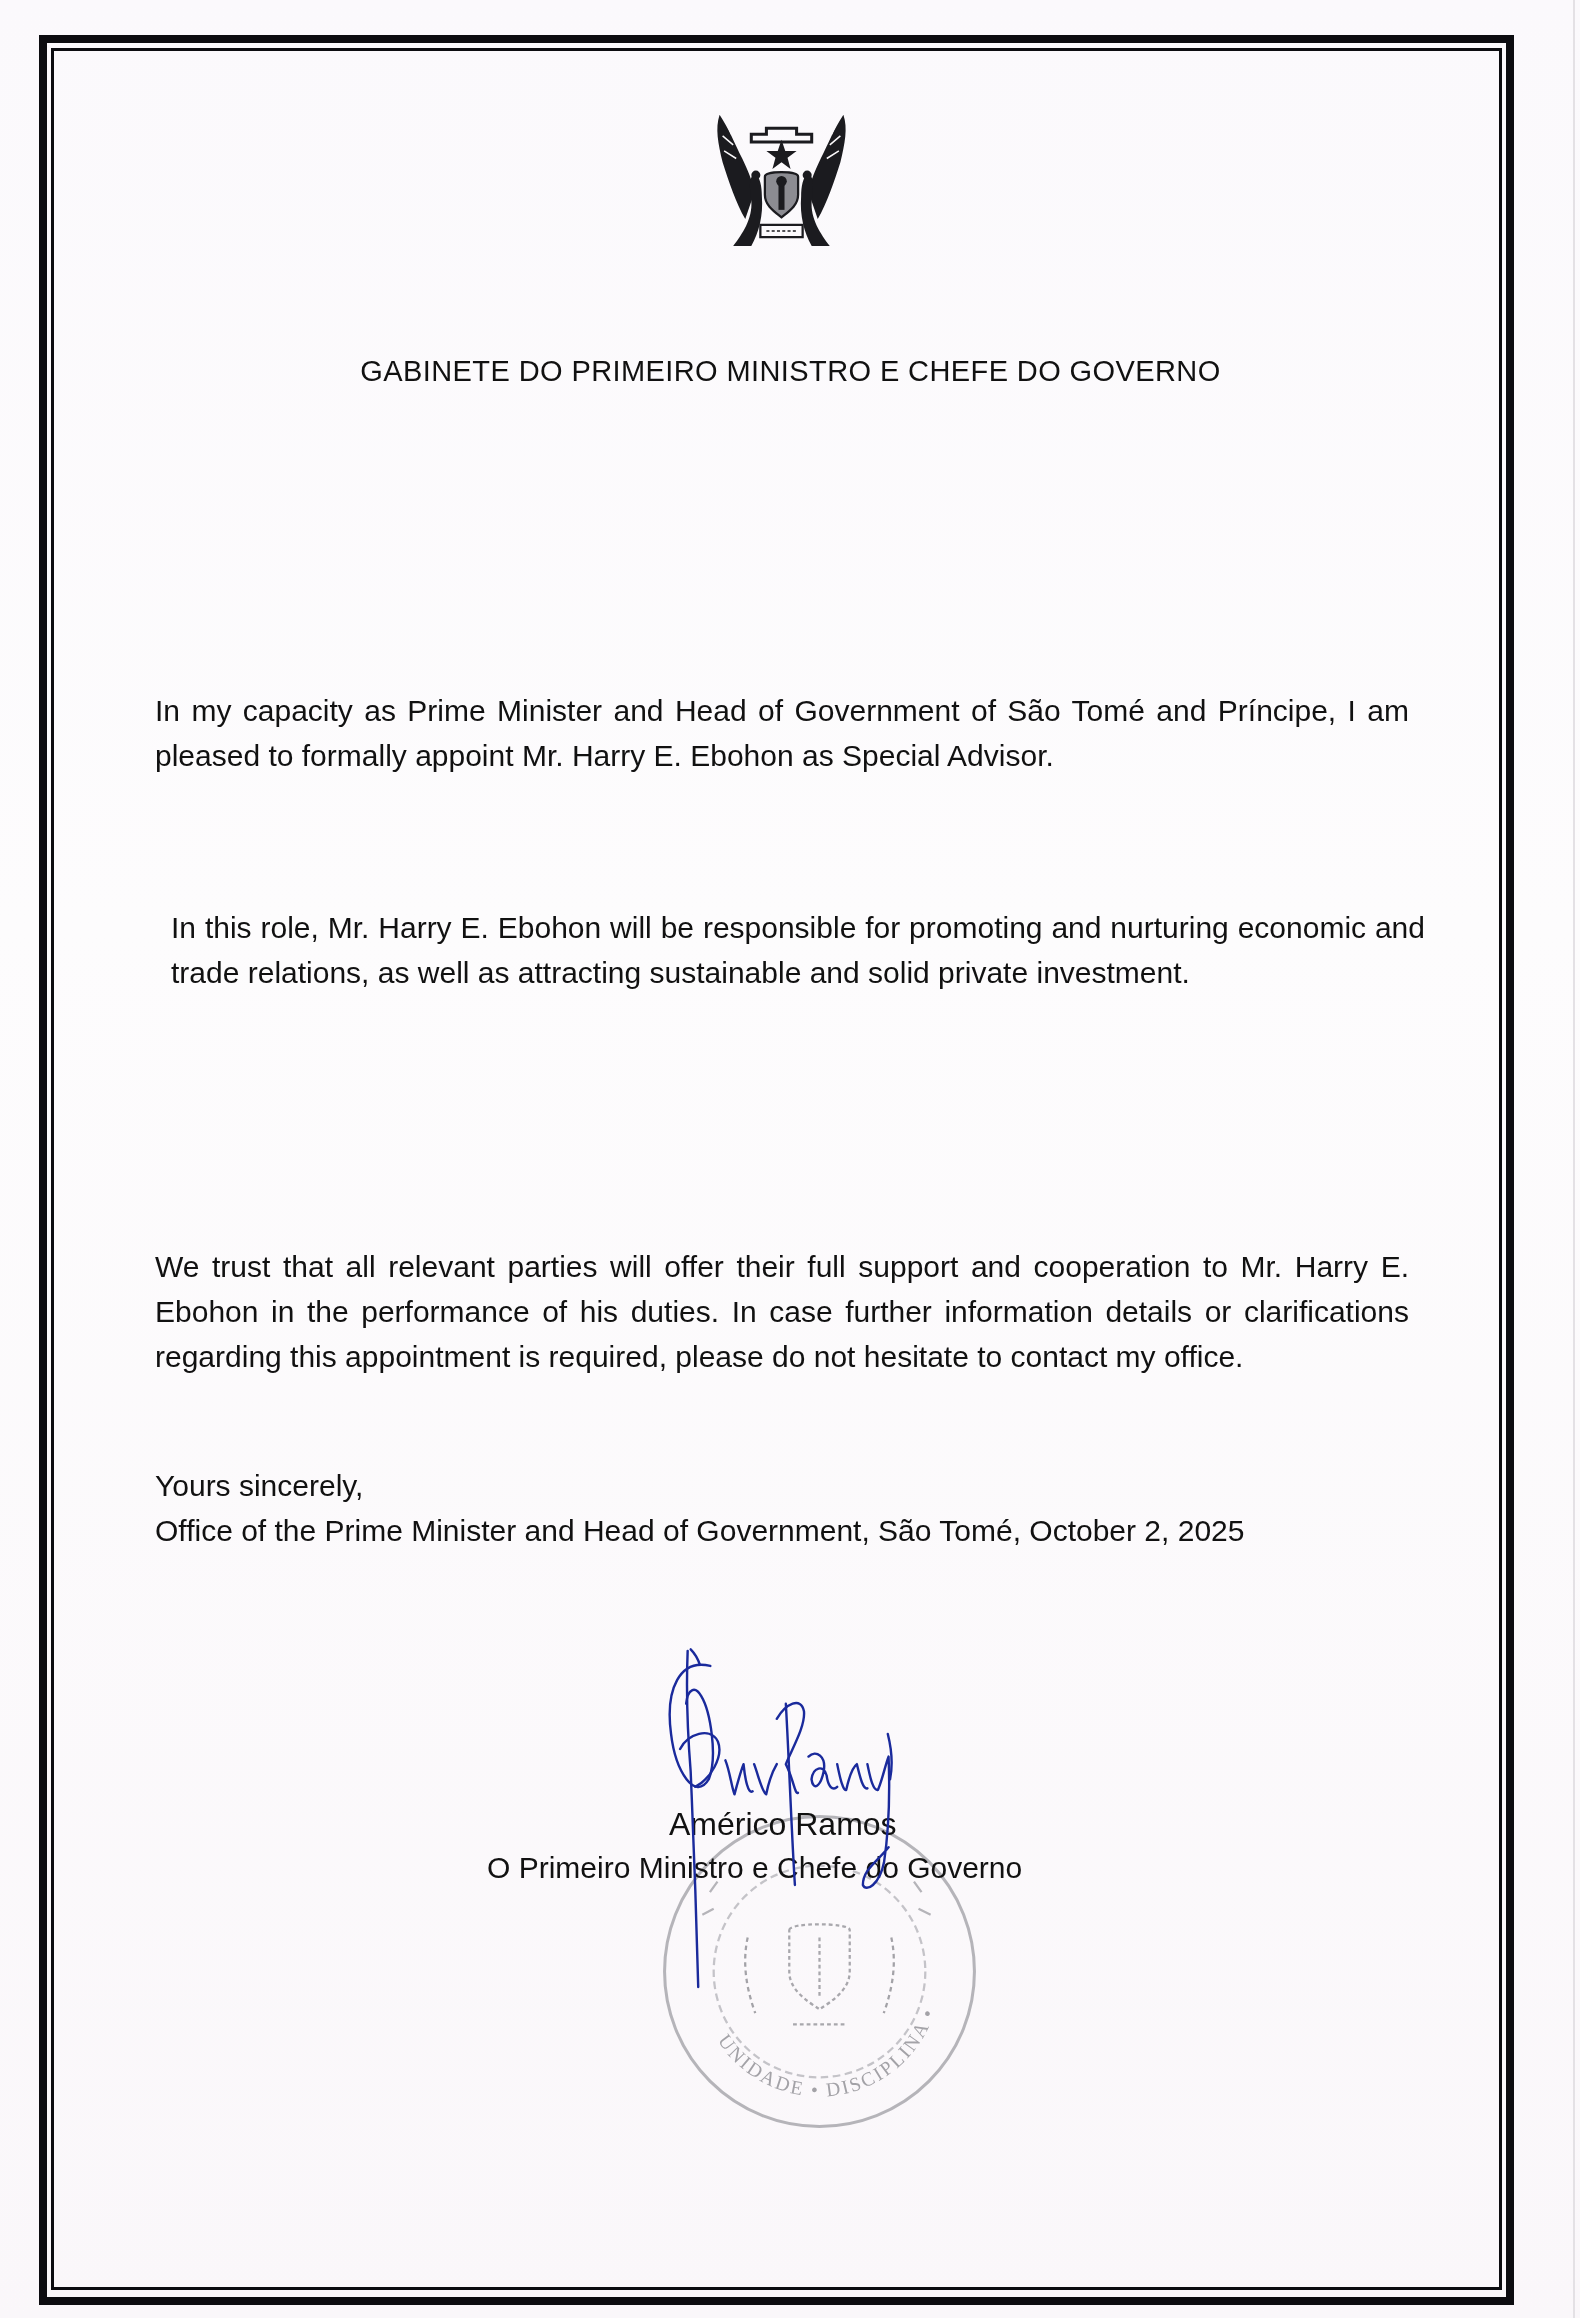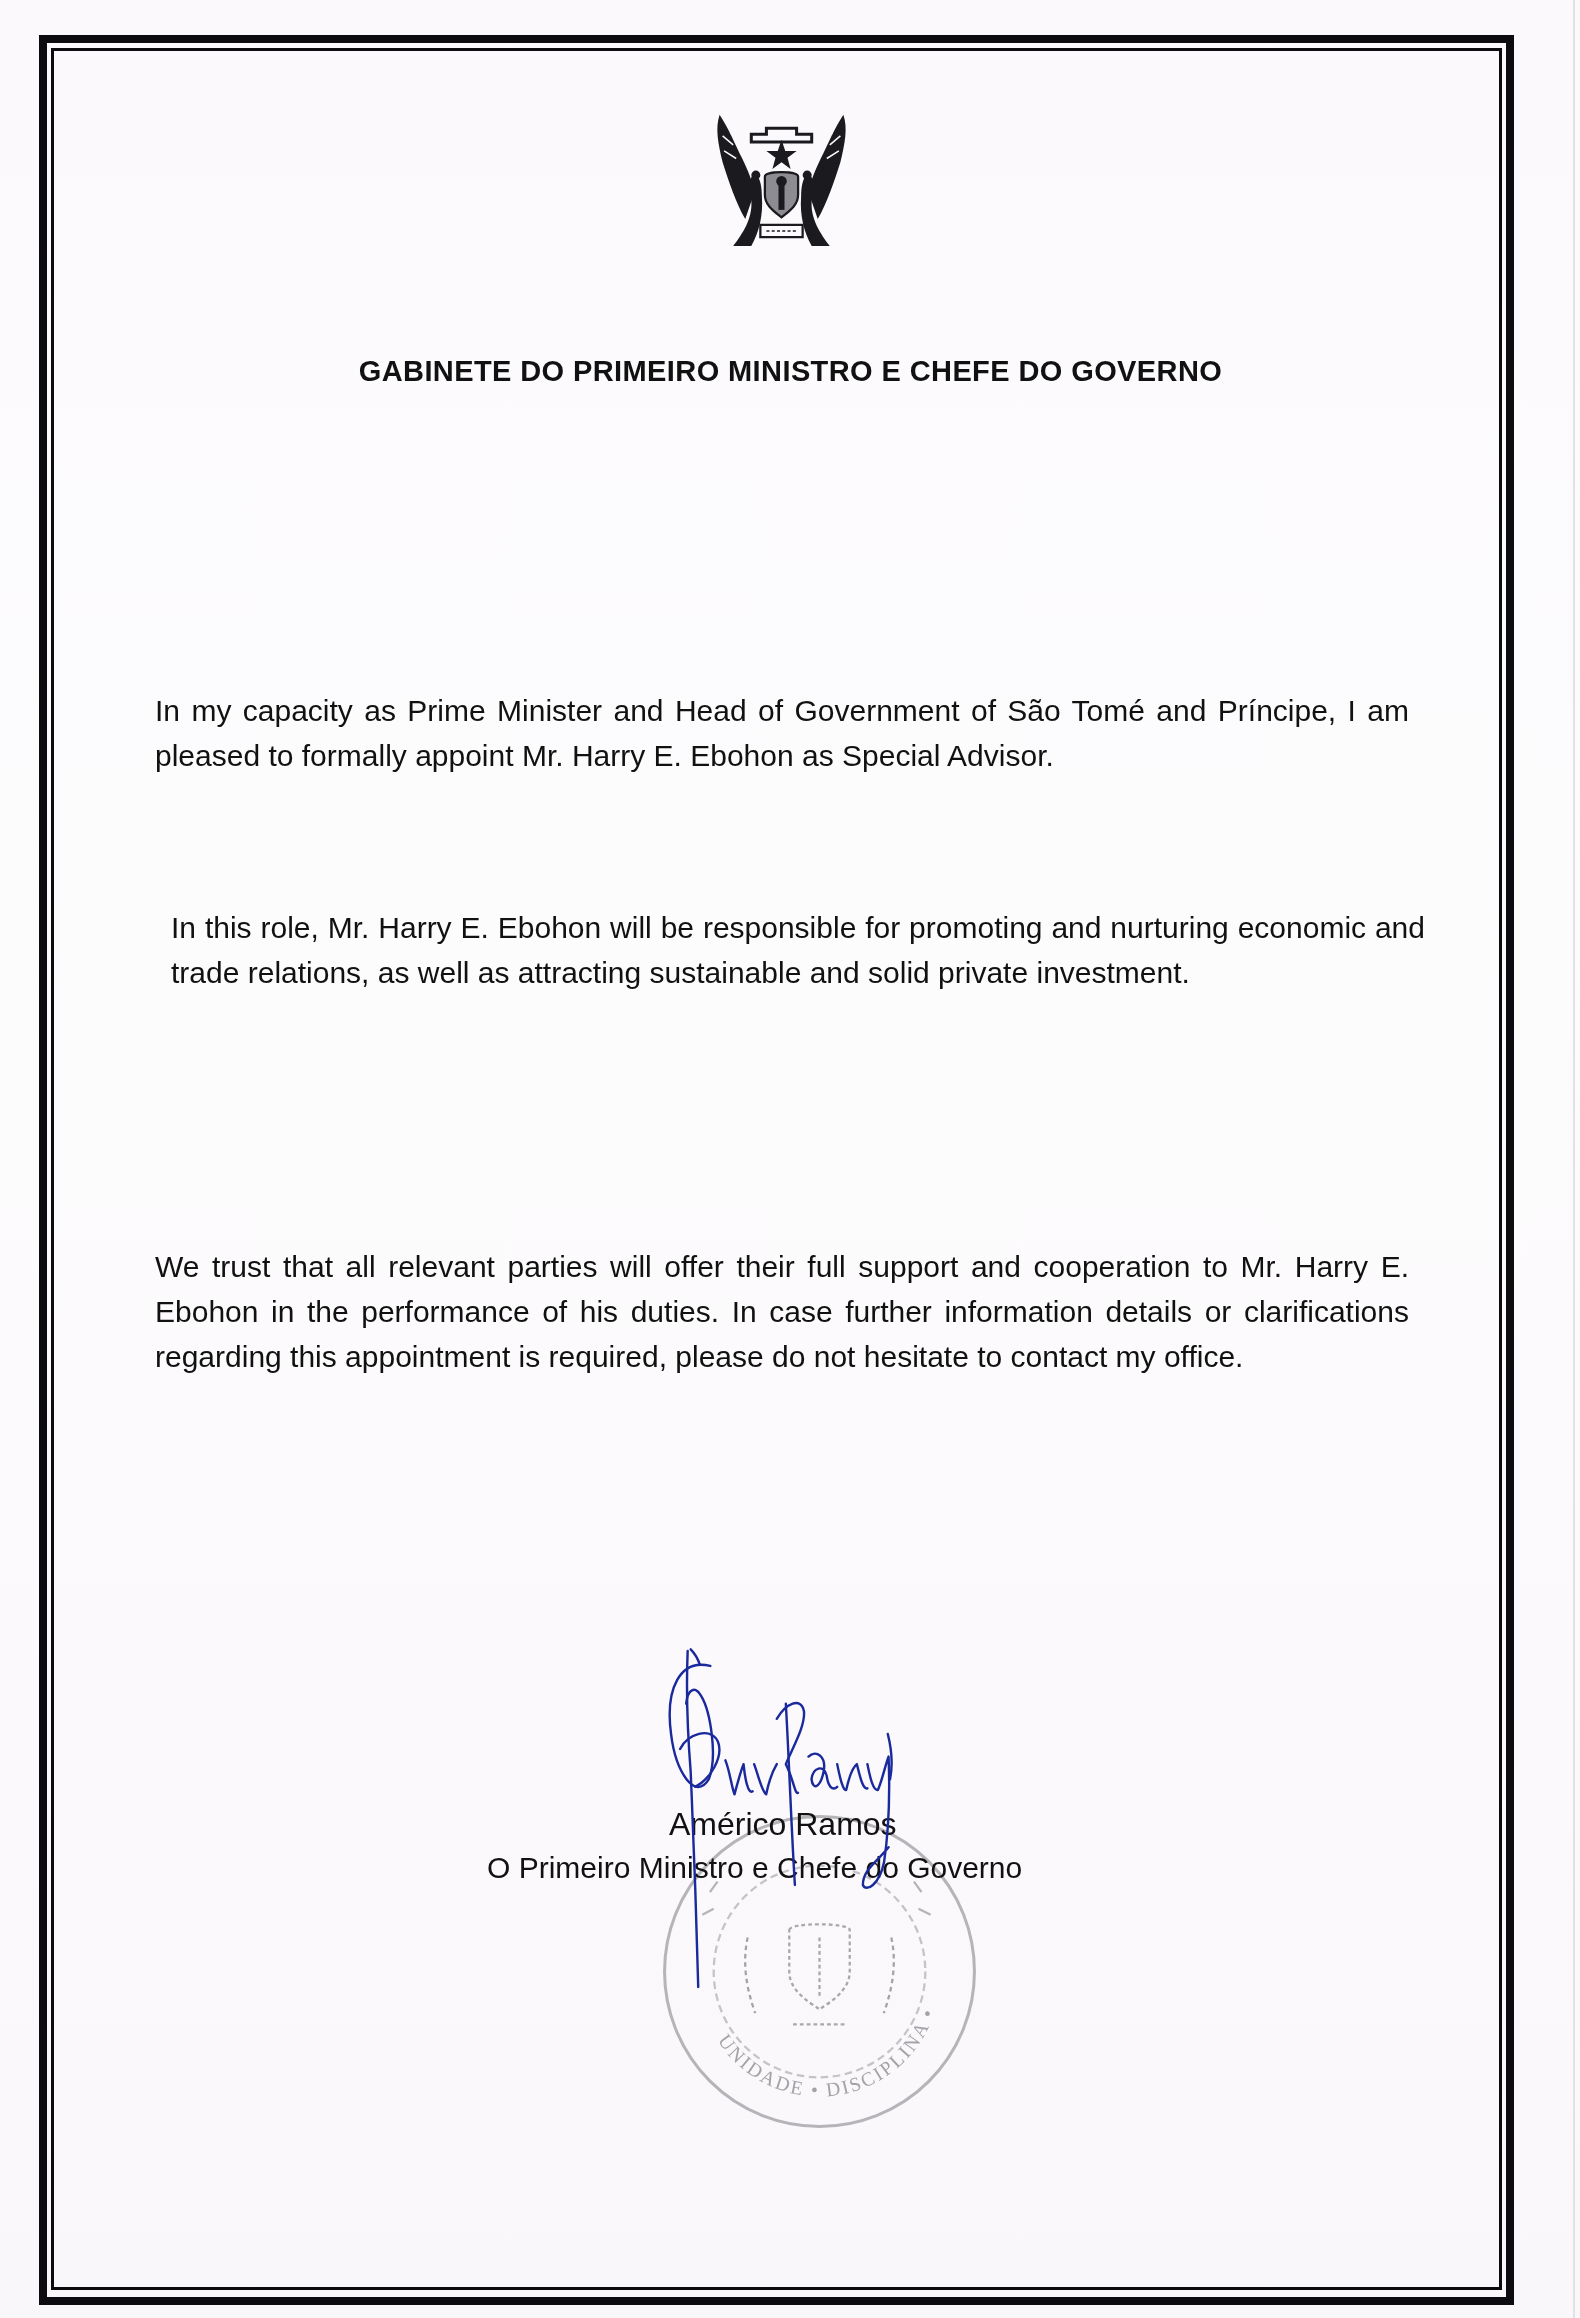--- a/index.html
+++ b/index.html
@@ -44,21 +44,21 @@
   .emblem {
     position: absolute;
     left: 706px; top: 98px;
     width: 151px; height: 155px;
   }
   .office-title {
     position: absolute;
     left: 0; top: 355px;
     width: 1581px;
     text-align: center;
-    font-weight: bold;
+    font-weight: normal;
     font-size: 29px;
     letter-spacing: 0.4px;
   }
   .salutation {
     position: absolute;
     left: 0; top: 520px;
     width: 1581px;
     text-align: center;
     font-weight: bold;
     font-size: 29.5px;
@@ -142,20 +142,24 @@
     <path d="M80 176 L 120 176" stroke="#1b1b1f" stroke-width="2" stroke-dasharray="4 3"></path>
   </svg>
 
   <div class="office-title">GABINETE DO PRIMEIRO MINISTRO E CHEFE DO GOVERNO</div>
 
 
   <p class="para p1">In my capacity as Prime Minister and Head of Government of São Tomé and Príncipe, I am pleased to formally appoint Mr. Harry E. Ebohon as Special Advisor.</p>
   <p class="para p2">In this role, Mr. Harry E. Ebohon will be responsible for promoting and nurturing economic and trade relations, as well as attracting sustainable and solid private investment.</p>
   <p class="para p4">We trust that all relevant parties will offer their full support and cooperation to Mr. Harry E. Ebohon in the performance of his duties. In case further information details or clarifications regarding this appointment is required, please do not hesitate to contact my office.</p>
 
+  <div class="closing">
+    <div>Yours sincerely,</div>
+    <div>Office of the Prime Minister and Head of Government, São Tomé, October 2, 2025</div>
+  </div>
 
   <svg class="seal" viewBox="0 0 430 430">
     <circle cx="215" cy="215" r="205" fill="none" stroke="#b5b4b9" stroke-width="4"></circle>
     <circle cx="215" cy="215" r="140" fill="none" stroke="#c4c3c8" stroke-width="3" stroke-dasharray="10 6"></circle>
     <path d="M120 170 Q 110 215 130 270" stroke="#a3a2a7" stroke-width="3" fill="none" stroke-dasharray="6 5"></path>
     <path d="M310 170 Q 320 215 300 270" stroke="#a3a2a7" stroke-width="3" fill="none" stroke-dasharray="6 5"></path>
     <path d="M175 160 C 175 150, 255 150, 255 160 L 255 215 C 255 240, 230 255, 215 265 C 200 255, 175 240, 175 215 Z" fill="none" stroke="#a8a7ac" stroke-width="3" stroke-dasharray="5 4"></path>
     <line x1="215" y1="170" x2="215" y2="250" stroke="#a8a7ac" stroke-width="3" stroke-dasharray="5 4"></line>
     <path d="M180 285 L 250 285" stroke="#a8a7ac" stroke-width="3" stroke-dasharray="5 4"></path>
     <path id="sealArc" d="M 60 260 A 160 160 0 0 0 370 260" fill="none"></path>

